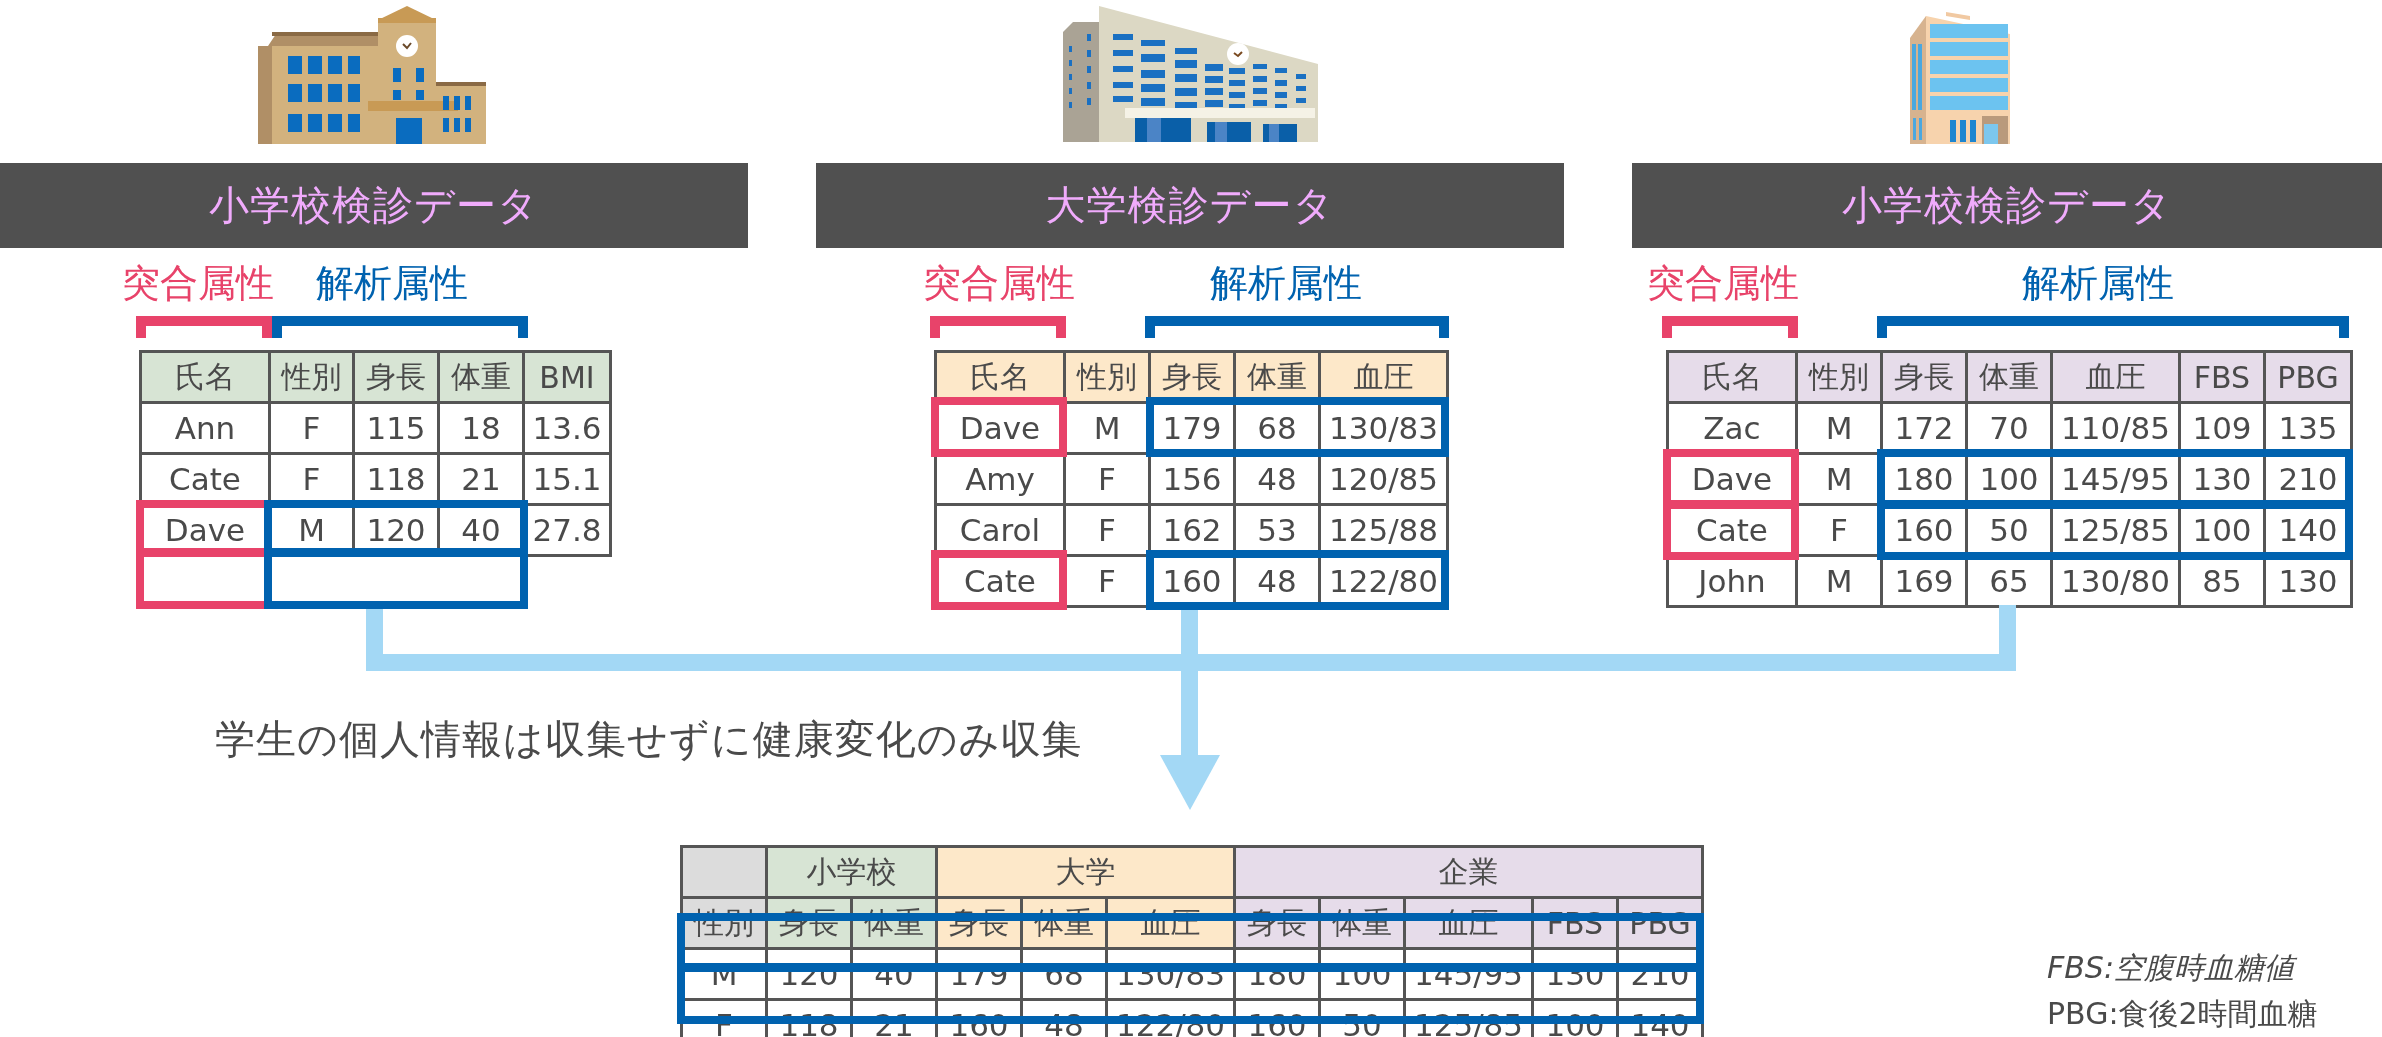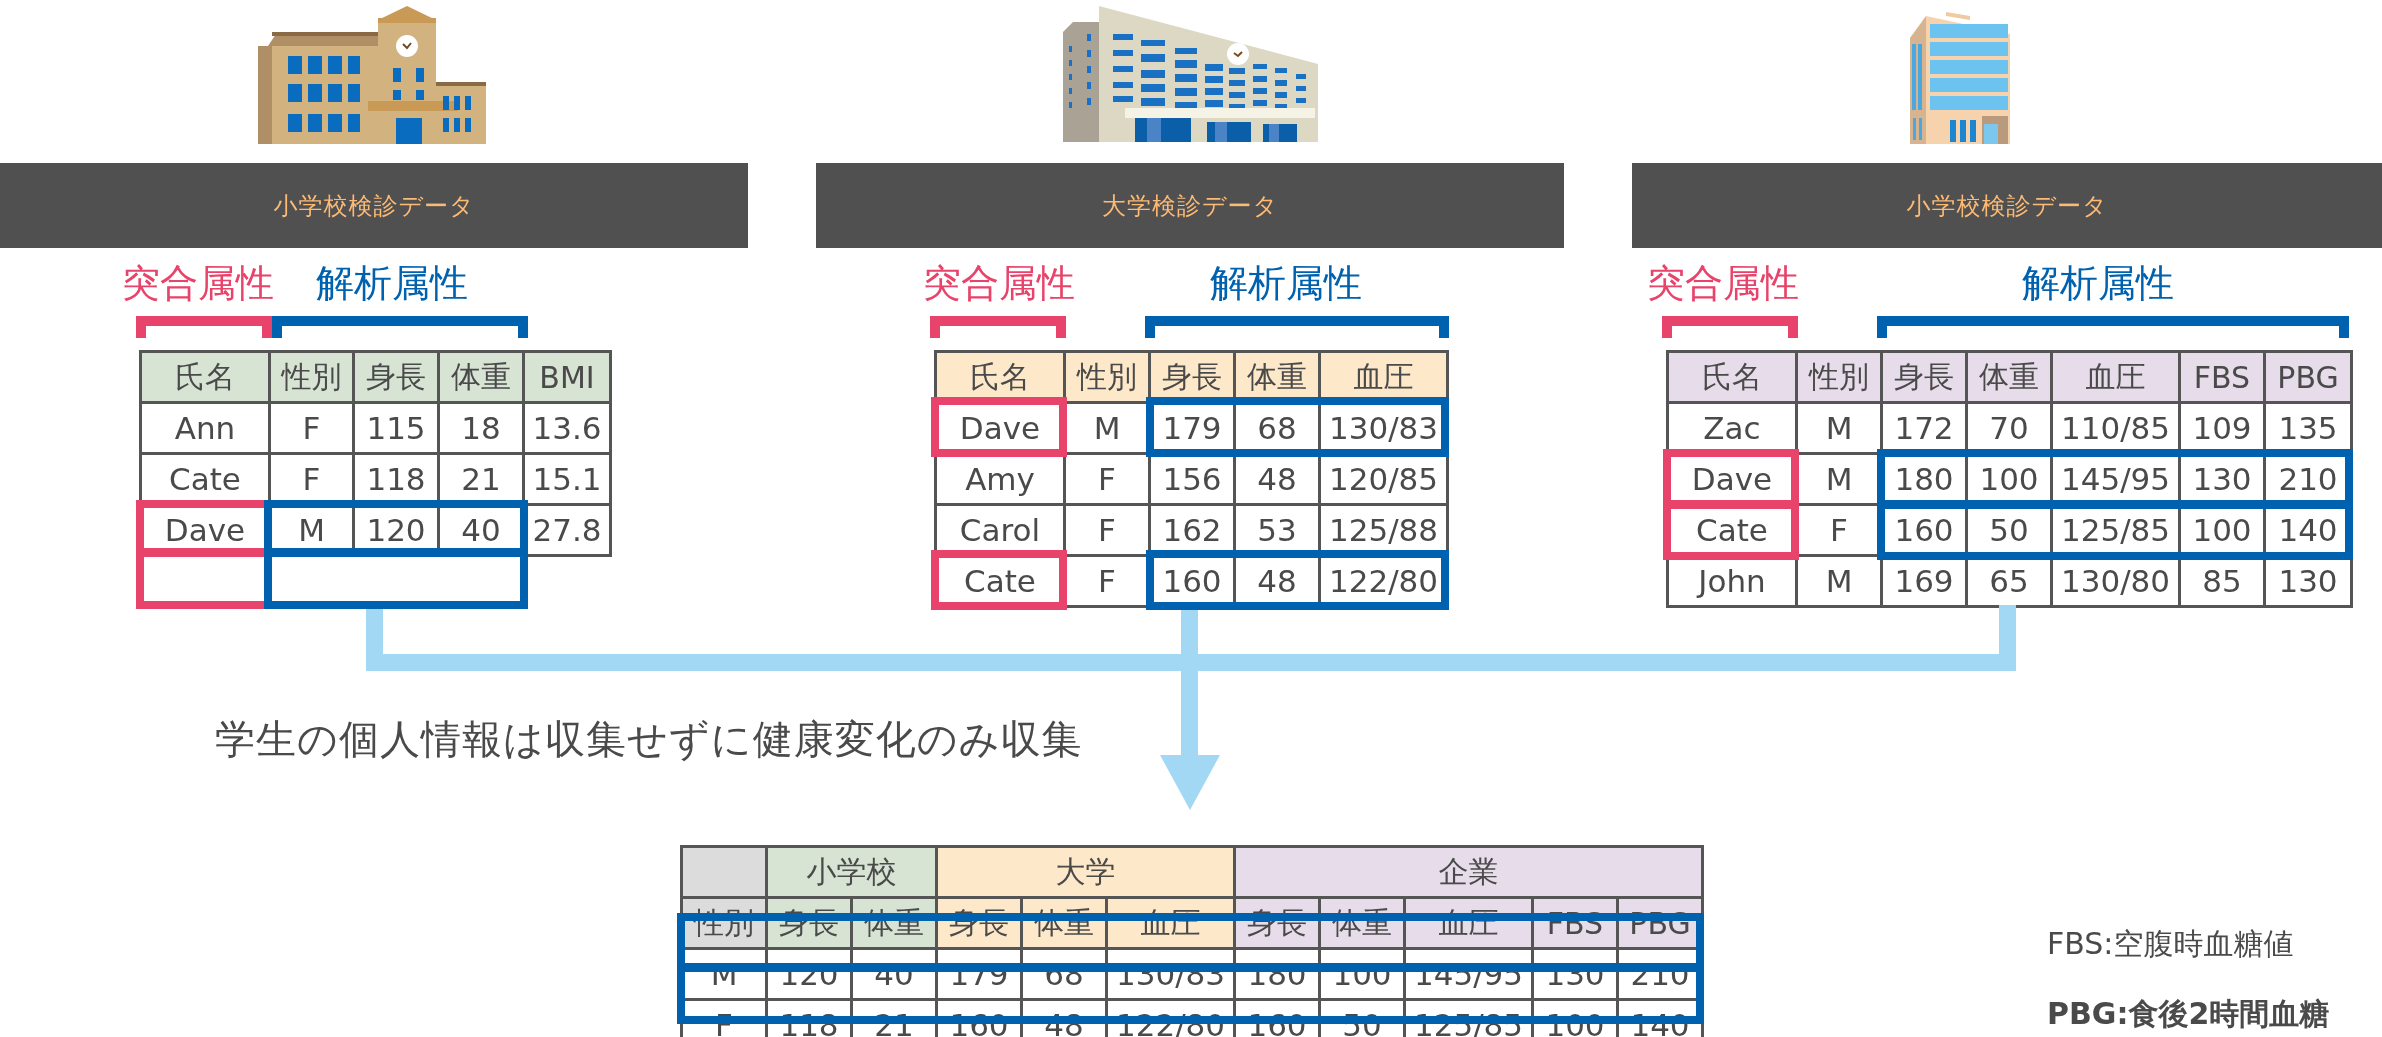--- a/index.html
+++ b/index.html
@@ -1,21 +1,21 @@
 <!DOCTYPE html>
 <html><head>
 <meta charset="utf-8">
 <style>
   * { box-sizing: border-box; margin: 0; padding: 0; }
   html, body { width: 2382px; height: 1037px; background: #ffffff; overflow: hidden; }
   body { position: relative; font-family: "DejaVu Sans", "Liberation Sans", sans-serif; color: #4a4a4a; }
 
   
-  .section-bar { position: absolute; top: 163px; height: 85px; background: #505050; color: #fdba74;
-    font-size: 24px; display: flex; align-items: center; justify-content: center; letter-spacing: 1px; }
+  .section-bar { position: absolute; top: 163px; height: 85px; background: #505050; color: #f0abfc;
+    font-size: 40px; display: flex; align-items: center; justify-content: center; letter-spacing: 1px; }
 
   
   .attr-label { position: absolute; top: 258px; font-size: 38px; line-height: 50px; white-space: nowrap; text-align: right; }
   .attr-key { color: #e8436a; }
   .attr-analysis { color: #0062af; }
 
   
   .bracket { position: absolute; top: 316px; height: 22px; border: 10px solid; border-bottom: none; }
   .bracket.pink { border-color: #e8436a; }
   .bracket.blue { border-color: #0062af; }
@@ -427,14 +427,14 @@
     <td>50</td>
     <td>125/85</td>
     <td>100</td>
     <td>140</td>
   </tr>
 </tbody>
   </table>
 <div class="hl blue" style="left:677px;top:913px;width:1027px;height:58px;"></div>
 <div class="hl blue" style="left:677px;top:964px;width:1027px;height:60px;"></div>
 
-<div class="note" style="top:924px;">FBS:空腹時血糖値</div>
-<div class="note" style="top:994px;font-weight:bold;">PBG:食後2時間血糖</div>
+<div class="note" style="top:948px;font-style:italic;">FBS:空腹時血糖値</div>
+<div class="note" style="top:994px;">PBG:食後2時間血糖</div>
 
 </body></html>

